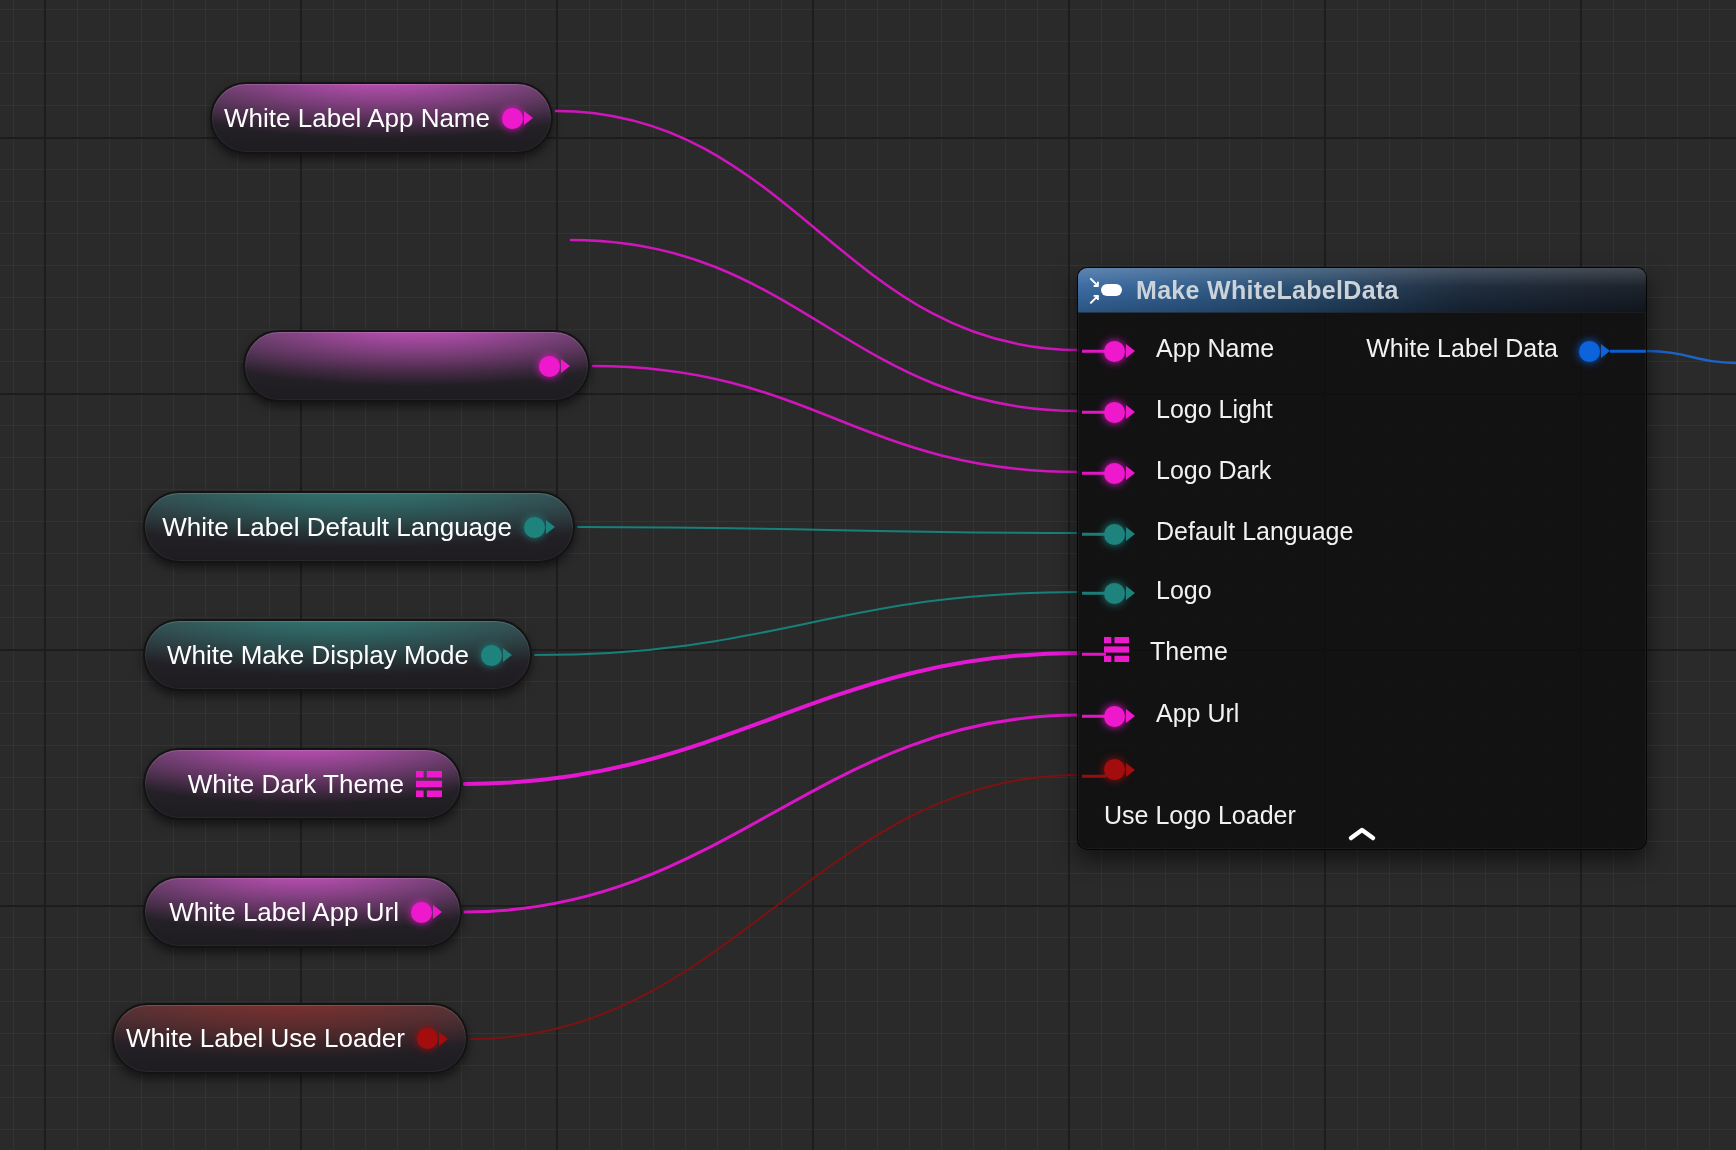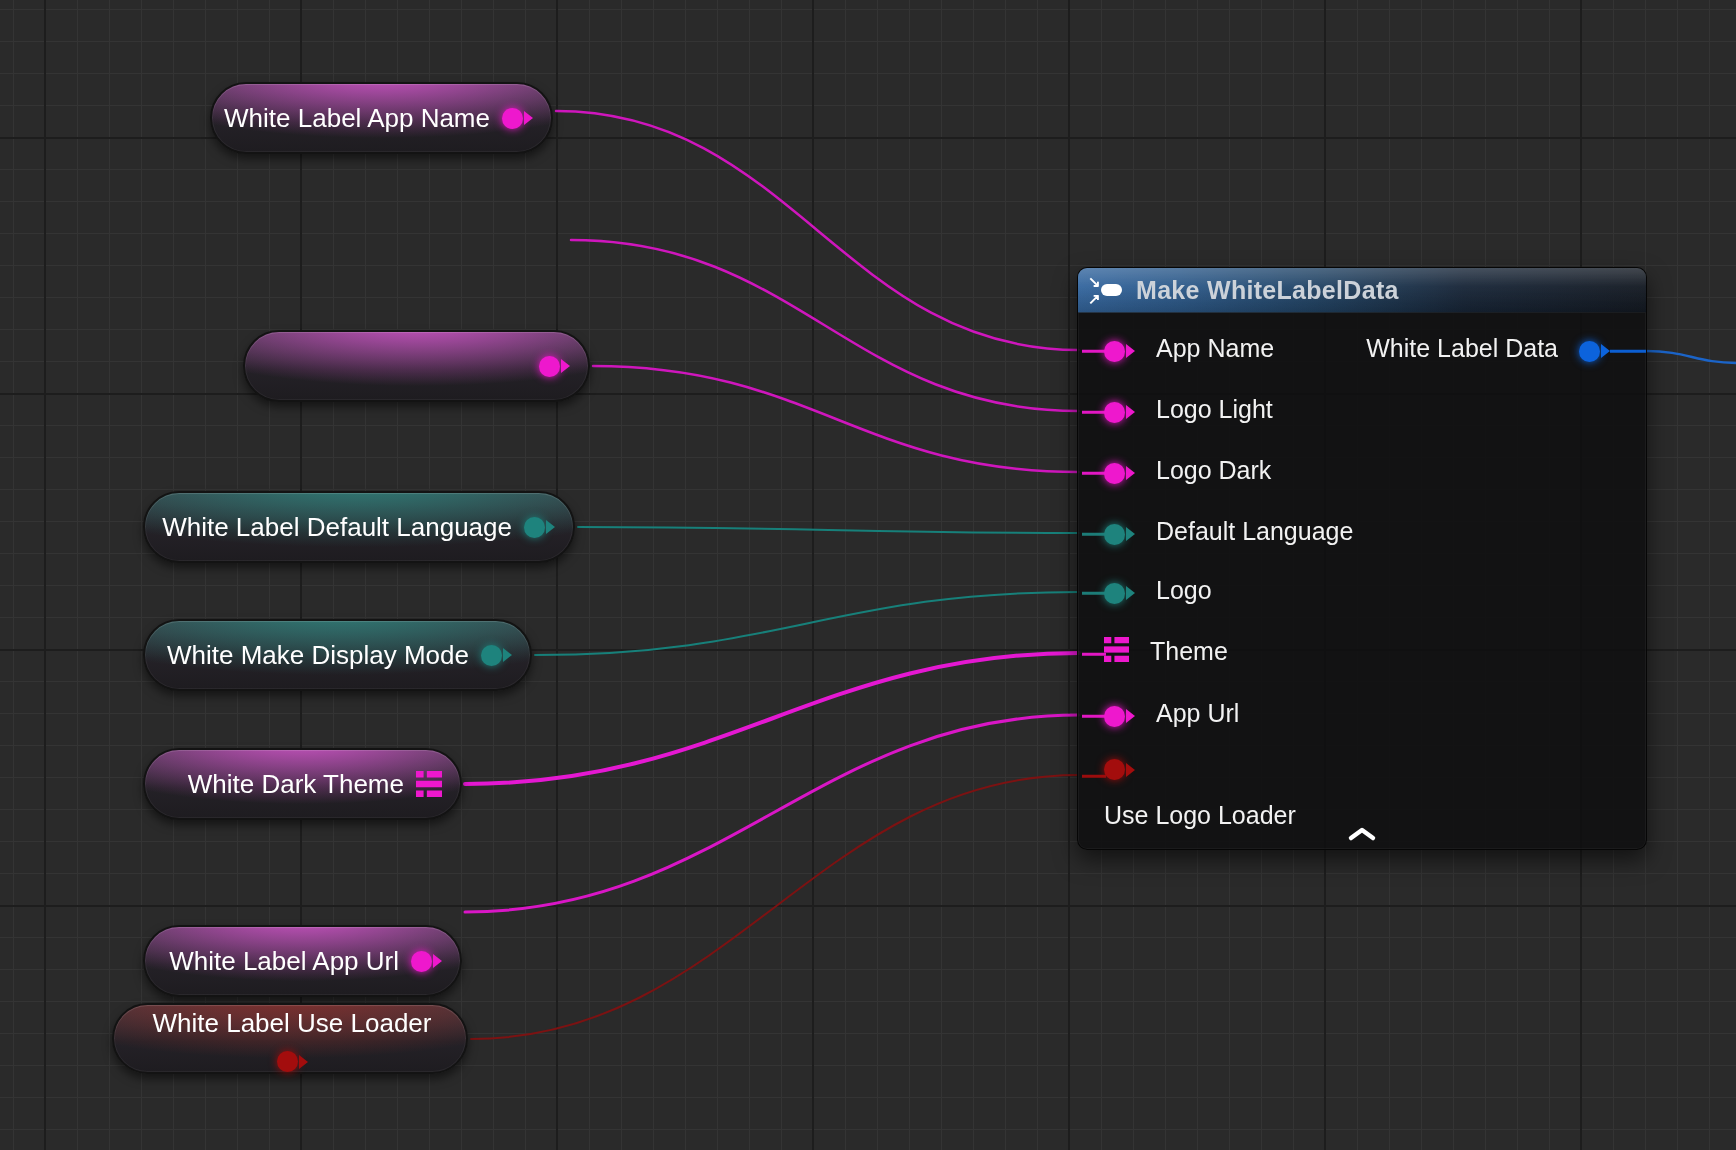--- a/index.html
+++ b/index.html
@@ -209,27 +209,27 @@
     <div class="getter" style="left: 143px; top: 748px; width: 319px; height: 72px; background: radial-gradient(130% 150% at 50% -15%, rgba(208, 82, 200, 0.95) 0%, rgba(208, 82, 200, 0.35) 40%, rgba(0, 0, 0, 0) 63%), linear-gradient(rgb(58, 55, 64) 0%, rgb(36, 33, 39) 55%, rgb(30, 28, 32) 100%);">
       <span class="getter-label">White Dark Theme</span>
       <svg width="26" height="26" viewBox="0 0 24 24" class="structicon">
         <rect x="0" y="0" width="7" height="6" fill="#ee18cd"></rect>
         <rect x="10" y="0" width="14" height="6" fill="#ee18cd"></rect>
         <rect x="0" y="9" width="24" height="6" fill="#ee18cd"></rect>
         <rect x="0" y="18" width="7" height="6" fill="#ee18cd"></rect>
         <rect x="10" y="18" width="14" height="6" fill="#ee18cd"></rect>
       </svg>
     </div>
-    <div class="getter" style="left: 143px; top: 925px; width: 319px; height: 72px; background: radial-gradient(130% 150% at 50% -15%, rgba(208, 82, 200, 0.95) 0%, rgba(208, 82, 200, 0.35) 40%, rgba(0, 0, 0, 0) 63%), linear-gradient(rgb(58, 55, 64) 0%, rgb(36, 33, 39) 55%, rgb(30, 28, 32) 100%);">
+    <div class="getter" style="left: 143px; top: 876px; width: 319px; height: 72px; background: radial-gradient(130% 150% at 50% -15%, rgba(208, 82, 200, 0.95) 0%, rgba(208, 82, 200, 0.35) 40%, rgba(0, 0, 0, 0) 63%), linear-gradient(rgb(58, 55, 64) 0%, rgb(36, 33, 39) 55%, rgb(30, 28, 32) 100%);">
       <span class="getter-label">White Label App Url</span>
       <span class="pinwrap">
         <span class="pincircle" style="background: rgb(238, 24, 205); box-shadow: rgb(238, 24, 205) 0px 0px 9px;"></span>
         <span class="pintri" style="border-left-color: rgb(238, 24, 205);"></span>
       </span>
     </div>
-    <div class="getter" style="left: 112px; top: 1003px; width: 356px; height: 71px; background: radial-gradient(130% 150% at 50% -15%, rgba(143, 45, 40, 0.85) 0%, rgba(143, 45, 40, 0.35) 40%, rgba(0, 0, 0, 0) 63%), linear-gradient(rgb(58, 55, 64) 0%, rgb(36, 33, 39) 55%, rgb(30, 28, 32) 100%); flex-direction: column;">
+    <div class="getter" style="left: 112px; top: 1003px; width: 356px; height: 71px; background: radial-gradient(130% 150% at 50% -15%, rgba(143, 45, 40, 0.85) 0%, rgba(143, 45, 40, 0.35) 40%, rgba(0, 0, 0, 0) 63%), linear-gradient(rgb(58, 55, 64) 0%, rgb(36, 33, 39) 55%, rgb(30, 28, 32) 100%);">
       <span class="getter-label">White Label Use Loader</span>
       <span class="pinwrap">
         <span class="pincircle" style="background: rgb(163, 13, 13); box-shadow: rgb(163, 13, 13) 0px 0px 9px;"></span>
         <span class="pintri" style="border-left-color: rgb(163, 13, 13);"></span>
       </span>
     </div>
   </div>
 
 </body></html>

